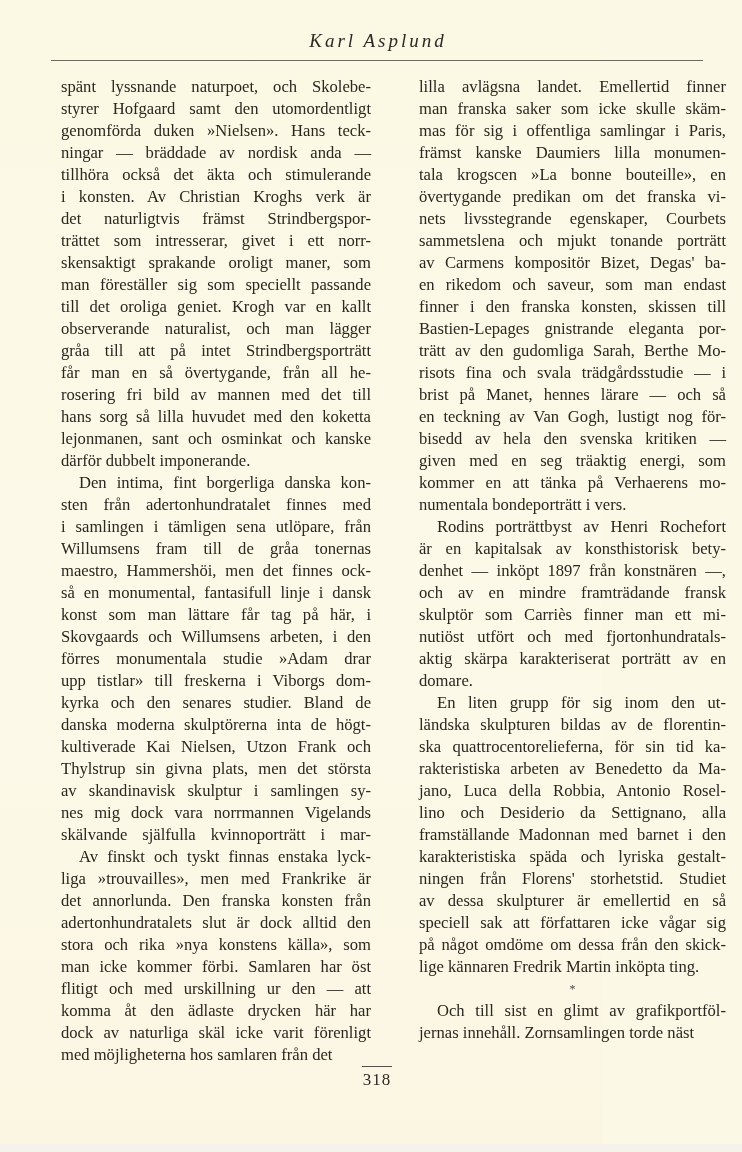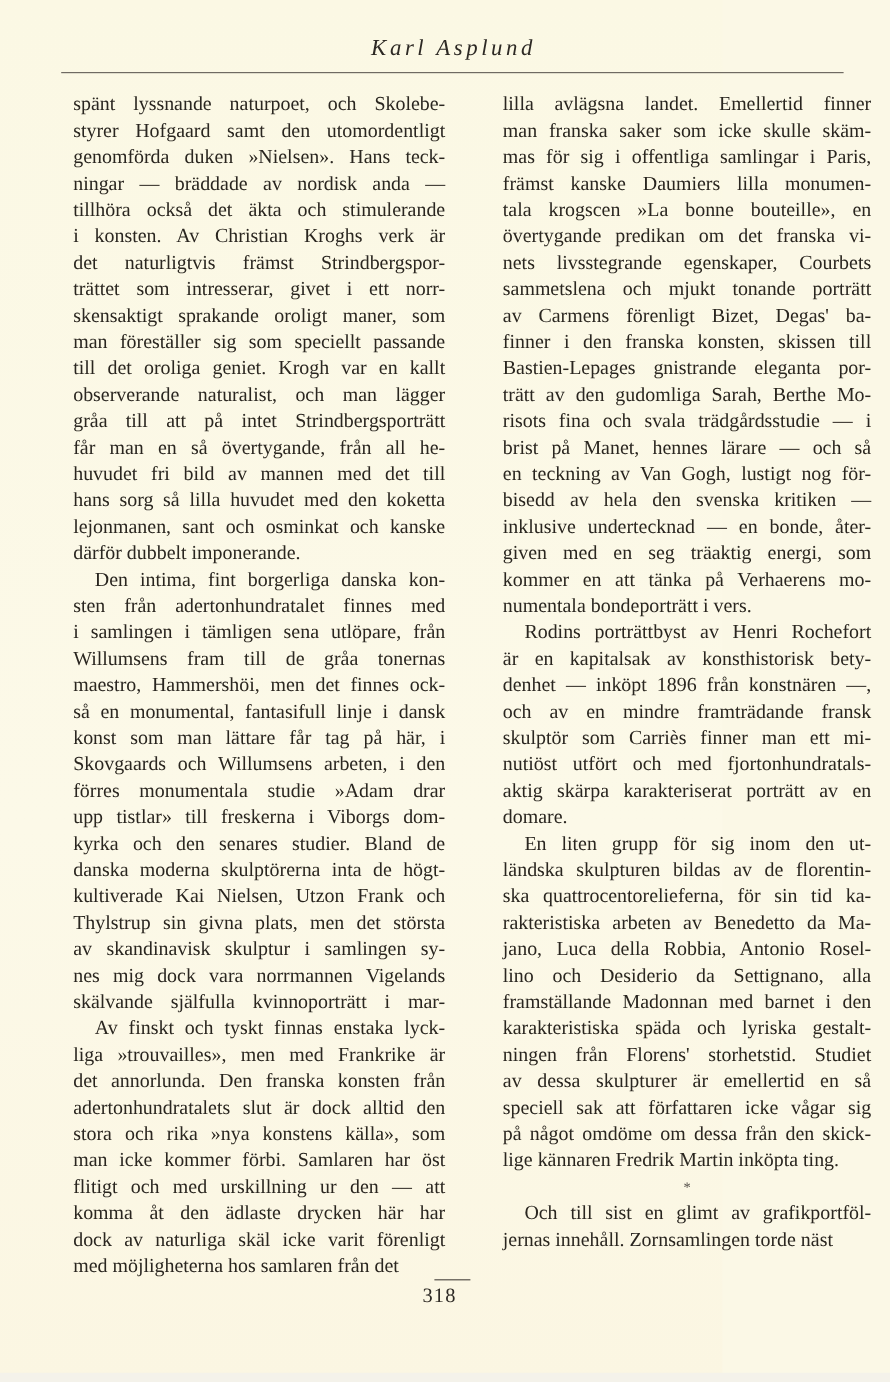--- a/index.html
+++ b/index.html
@@ -72,20 +72,21 @@
       top: 1066px;
       left: 362px;
       width: 30px;
       border-top: 1.2px solid #55504a;
     }
     .folio {
       position: absolute;
       top: 1070px;
       left: 352px;
       width: 50px;
+      text-align: center;
       font-size: 17px;
       letter-spacing: 1px;
       color: #2d2924;
     }
     .bottom-band {
       position: absolute;
       left: 0; bottom: 0;
       width: 742px; height: 8px;
       background: #f4f2ea;
     }
@@ -105,21 +106,21 @@
       <span class="line">tillhöra också det äkta och stimulerande</span>
       <span class="line">i konsten. Av Christian Kroghs verk är</span>
       <span class="line">det naturligtvis främst Strindbergspor-</span>
       <span class="line">trättet som intresserar, givet i ett norr-</span>
       <span class="line">skensaktigt sprakande oroligt maner, som</span>
       <span class="line">man föreställer sig som speciellt passande</span>
       <span class="line">till det oroliga geniet. Krogh var en kallt</span>
       <span class="line">observerande naturalist, och man lägger</span>
       <span class="line">gråa till att på intet Strindbergsporträtt</span>
       <span class="line">får man en så övertygande, från all he-</span>
-      <span class="line">huvudet fri bild av mannen med det till</span>
+      <span class="line">rosering fri bild av mannen med det till</span>
       <span class="line">hans sorg så lilla huvudet med den koketta</span>
       <span class="line">lejonmanen, sant och osminkat och kanske</span>
       <span class="line last">därför dubbelt imponerande.</span>
       <span class="line indent">Den intima, fint borgerliga danska kon-</span>
       <span class="line">sten från adertonhundratalet finnes med</span>
       <span class="line">i samlingen i tämligen sena utlöpare, från</span>
       <span class="line">Willumsens fram till de gråa tonernas</span>
       <span class="line">maestro, Hammershöi, men det finnes ock-</span>
       <span class="line">så en monumental, fantasifull linje i dansk</span>
       <span class="line">konst som man lättare får tag på här, i</span>
@@ -146,35 +147,35 @@
     </div>
   <div class="column col-right" id="col-right">
       <span class="line">lilla avlägsna landet. Emellertid finner</span>
       <span class="line">man franska saker som icke skulle skäm-</span>
       <span class="line">mas för sig i offentliga samlingar i Paris,</span>
       <span class="line">främst kanske Daumiers lilla monumen-</span>
       <span class="line">tala krogscen »La bonne bouteille», en</span>
       <span class="line">övertygande predikan om det franska vi-</span>
       <span class="line">nets livsstegrande egenskaper, Courbets</span>
       <span class="line">sammetslena och mjukt tonande porträtt</span>
-      <span class="line">av Carmens förenligt Bizet, Degas' ba-</span>
+      <span class="line">av Carmens kompositör Bizet, Degas' ba-</span>
+      <span class="line">en rikedom och saveur, som man endast</span>
       <span class="line">finner i den franska konsten, skissen till</span>
       <span class="line">Bastien-Lepages gnistrande eleganta por-</span>
       <span class="line">trätt av den gudomliga Sarah, Berthe Mo-</span>
       <span class="line">risots fina och svala trädgårdsstudie — i</span>
       <span class="line">brist på Manet, hennes lärare — och så</span>
       <span class="line">en teckning av Van Gogh, lustigt nog för-</span>
       <span class="line">bisedd av hela den svenska kritiken —</span>
-      <span class="line">inklusive undertecknad — en bonde, åter-</span>
       <span class="line">given med en seg träaktig energi, som</span>
       <span class="line">kommer en att tänka på Verhaerens mo-</span>
       <span class="line last">numentala bondeporträtt i vers.</span>
       <span class="line indent">Rodins porträttbyst av Henri Rochefort</span>
       <span class="line">är en kapitalsak av konsthistorisk bety-</span>
-      <span class="line">denhet — inköpt 1896 från konstnären —,</span>
+      <span class="line">denhet — inköpt 1897 från konstnären —,</span>
       <span class="line">och av en mindre framträdande fransk</span>
       <span class="line">skulptör som Carriès finner man ett mi-</span>
       <span class="line">nutiöst utfört och med fjortonhundratals-</span>
       <span class="line">aktig skärpa karakteriserat porträtt av en</span>
       <span class="line last">domare.</span>
       <span class="line indent">En liten grupp för sig inom den ut-</span>
       <span class="line">ländska skulpturen bildas av de florentin-</span>
       <span class="line">ska quattrocentorelieferna, för sin tid ka-</span>
       <span class="line">rakteristiska arbeten av Benedetto da Ma-</span>
       <span class="line">jano, Luca della Robbia, Antonio Rosel-</span>

